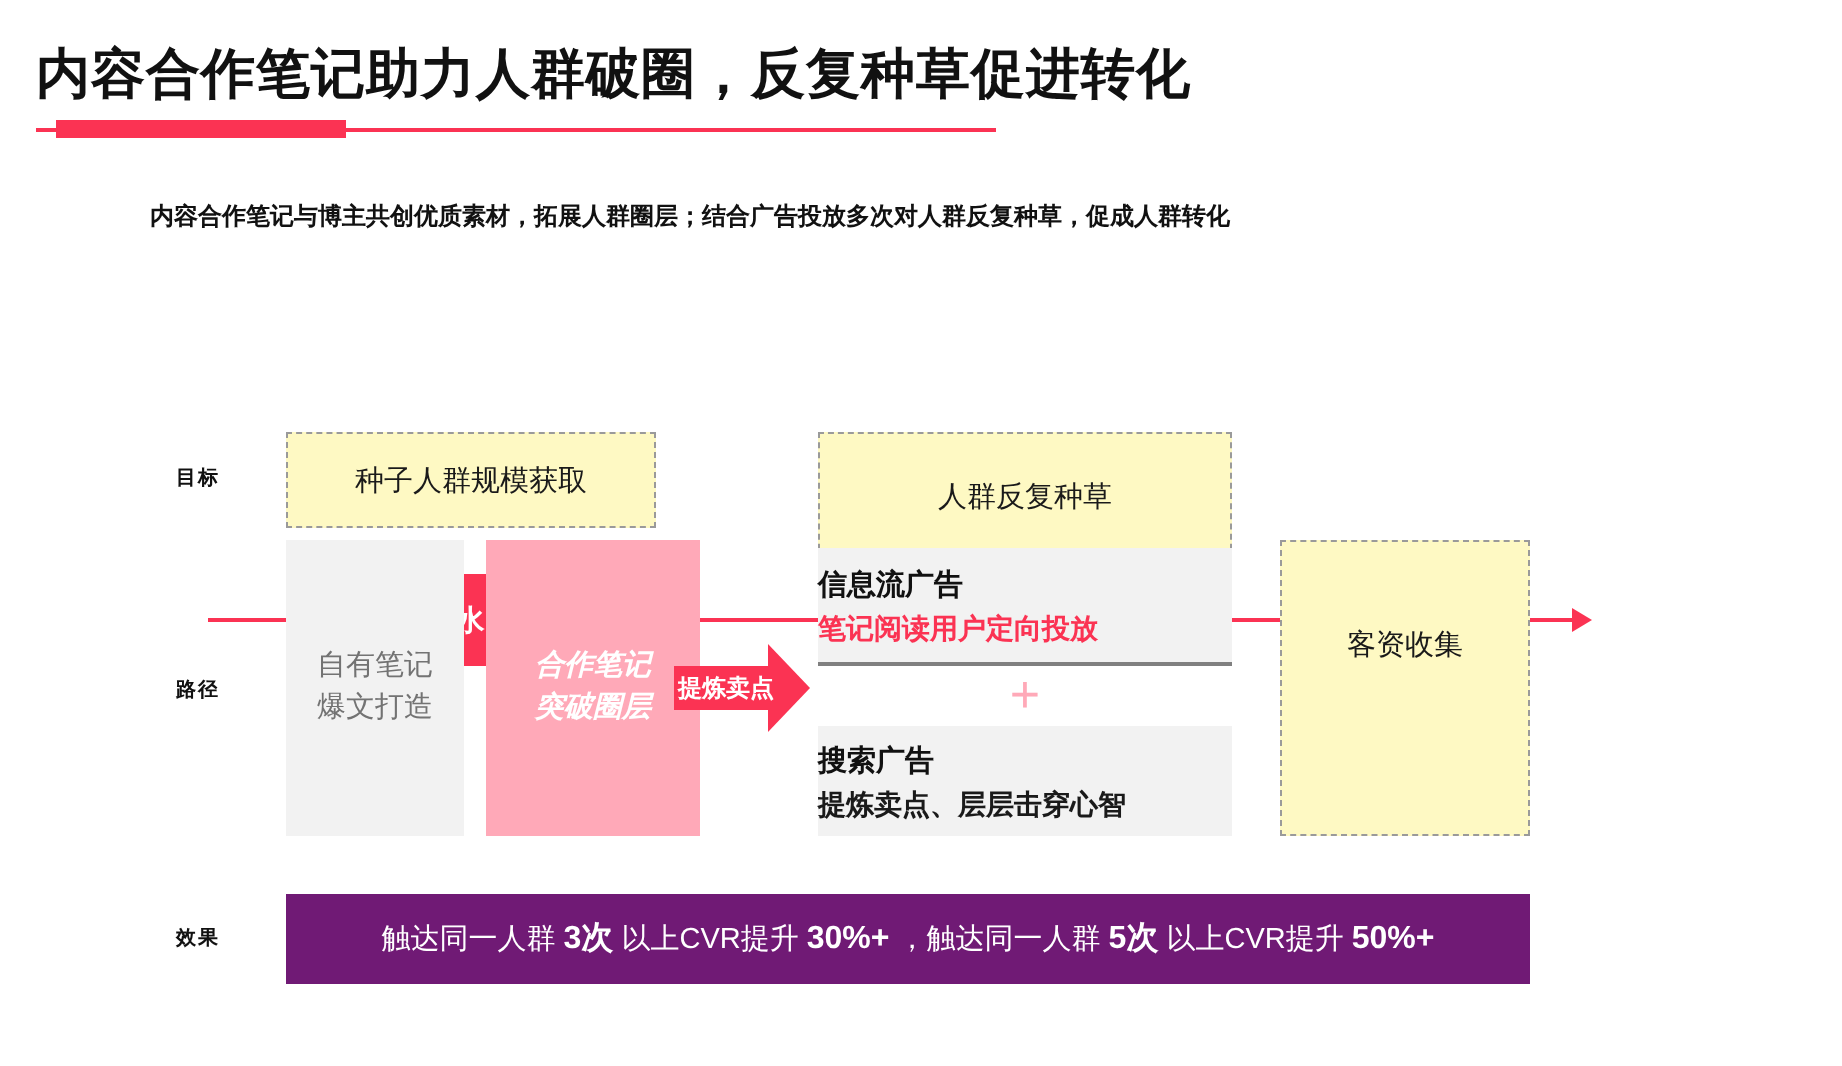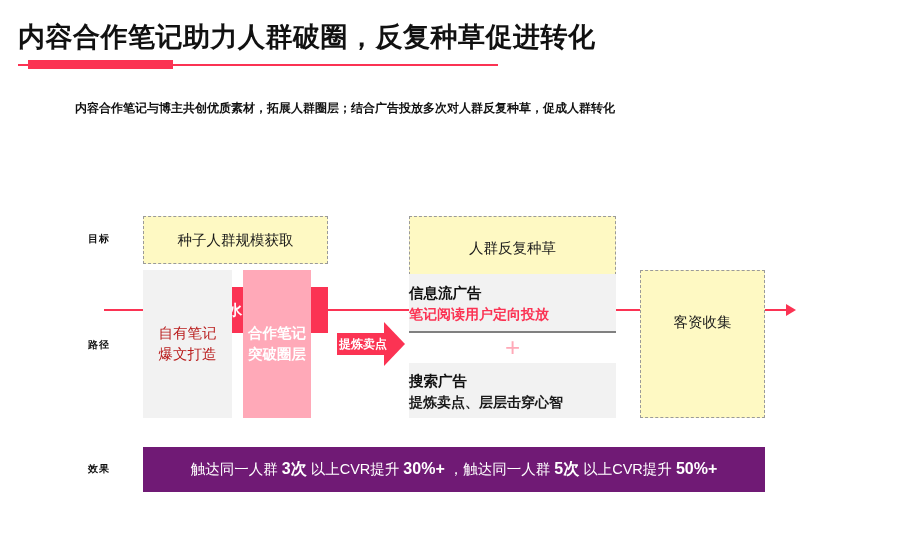--- a/index.html
+++ b/index.html
@@ -141,27 +141,28 @@
     flex-direction: column;
     align-items: center;
     justify-content: center;
     box-sizing: border-box;
     font-size: 14.5px;
     line-height: 21px;
   }
   #path-box-own {
     left: 143px; top: 270px; width: 89px; height: 148px;
     background: #f2f2f2;
-    color: #b91c1c;
+    color: #737373;
   }
   #path-box-coop {
-    left: 243px; top: 270px; width: 68px; height: 148px;
+    left: 243px; top: 270px; width: 107px; height: 148px;
     background: #FFA9B8;
     color: #ffffff;
     font-weight: bold;
+    font-style: italic;
   }
 
   
   #path-arrow {
     position: absolute;
     left: 337px;
     top: 322px;
     width: 68px;
     height: 44px;
   }

